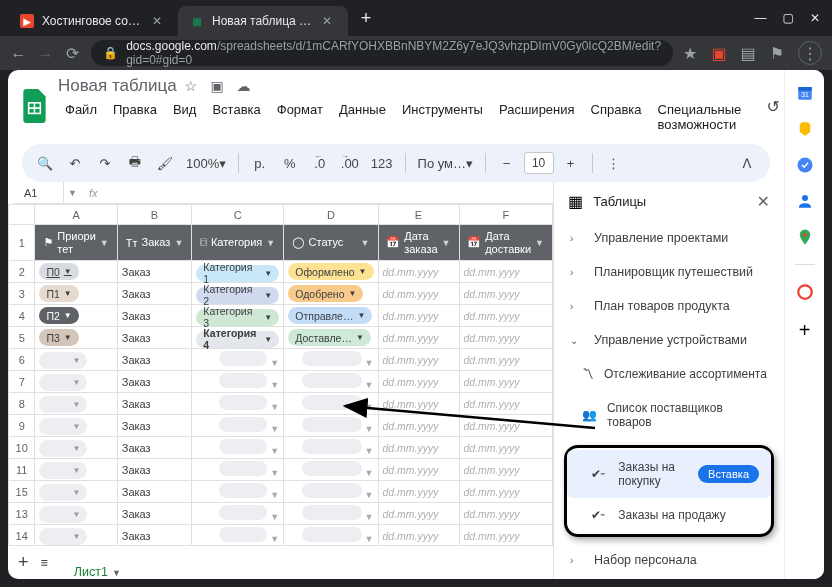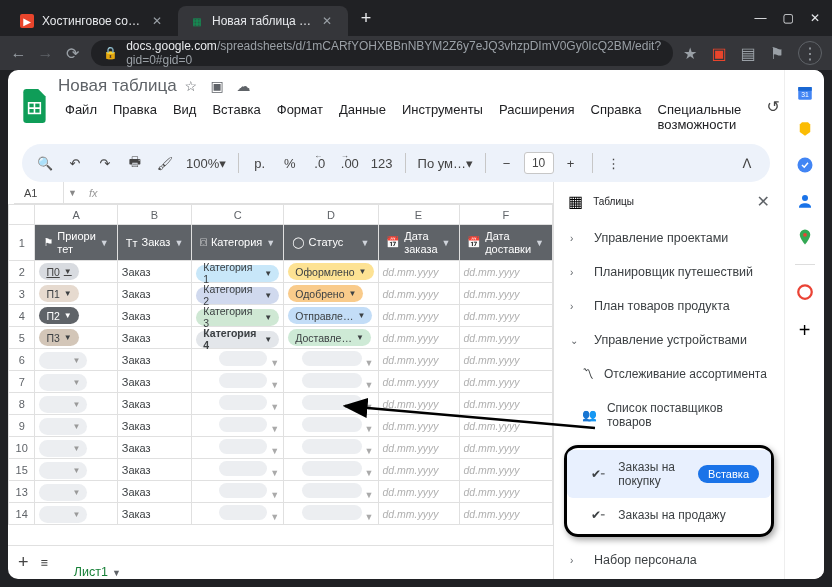--- a/index.html
+++ b/index.html
@@ -75,21 +75,21 @@
 .chip.cat1 { background: #c8e7f9; } .chip.cat2 { background: #d0d9ee; } .chip.cat3 { background: #cfe8d4; } .chip.cat4 { background: #e3e6ea; font-weight: bold; }
 .chip.st1 { background: #fde293; } .chip.st2 { background: #f9cb8b; } .chip.st3 { background: #c3ddf7; } .chip.st4 { background: #ceead6; }
 .ghost { background: #eceef1; height: 15px; width: 48px; border-radius: 8px; display: inline-block; }
 .ghostw { width: 60px; }
 .date-ph { color: #b0b0b0; font-style: italic; font-size: 10.5px; }
 .ord { font-size: 11px; }
 
 
 .sidepanel { width: 230px; display: flex; flex-direction: column; }
 .sp-hdr { display: flex; align-items: center; padding: 10px 14px; gap: 10px; }
-.sp-title { font-size: 10px; font-weight: 500; flex: 1; color: #202124; }
+.sp-title { font-size: 13px; font-weight: 500; flex: 1; color: #202124; }
 .sp-close { color: #5f6368; font-size: 16px; }
 .sp-body { flex: 1; overflow: auto; padding: 0 4px; }
 .sp-item { display: flex; align-items: center; padding: 10px 12px; gap: 10px; font-size: 12.5px; color: #3c4043; border-radius: 6px; }
 .sp-item.sub { padding-left: 24px; font-size: 12px; }
 .sp-item .exp { color: #5f6368; width: 14px; font-size: 10px; }
 .highlight-box { border: 3px solid #000; border-radius: 14px; margin: 6px 6px; padding: 2px 0; box-shadow: 2px 3px 6px rgba(0,0,0,0.35); }
 .insert-badge { background: #1a73e8; color: #fff; font-size: 11px; padding: 3px 10px; border-radius: 11px; margin-left: auto; }
 
 
 .rail { width: 40px; background: #fff; display: flex; flex-direction: column; align-items: center; gap: 18px; padding-top: 14px; border-left: 1px solid #eee; }
@@ -371,20 +371,32 @@
                         <span style="flex:1"></span>
                         <span class="cv">▼</span>
                       </span></td>
     <td><span class="ord">Заказ</span></td>
     <td style="text-align:right;"><span class="ghost"></span> <span class="chev" style="color:#aaa;">▼</span></td>
     <td style="text-align:right;"><span class="ghost ghostw"></span> <span class="chev" style="color:#aaa;">▼</span></td>
     <td><span class="date-ph">dd.mm.yyyy</span></td>
     <td><span class="date-ph">dd.mm.yyyy</span></td>
   </tr>
                   <tr>
+                    <th class="row">11</th>
+    <td><span class="chip pgrey">
+                        <span style="flex:1"></span>
+                        <span class="cv">▼</span>
+                      </span></td>
+    <td><span class="ord">Заказ</span></td>
+    <td style="text-align:right;"><span class="ghost"></span> <span class="chev" style="color:#aaa;">▼</span></td>
+    <td style="text-align:right;"><span class="ghost ghostw"></span> <span class="chev" style="color:#aaa;">▼</span></td>
+    <td><span class="date-ph">dd.mm.yyyy</span></td>
+    <td><span class="date-ph">dd.mm.yyyy</span></td>
+  </tr>
+                  <tr>
                     <th class="row">15</th>
     <td><span class="chip pgrey">
                         <span style="flex:1"></span>
                         <span class="cv">▼</span>
                       </span></td>
     <td><span class="ord">Заказ</span></td>
     <td style="text-align:right;"><span class="ghost"></span> <span class="chev" style="color:#aaa;">▼</span></td>
     <td style="text-align:right;"><span class="ghost ghostw"></span> <span class="chev" style="color:#aaa;">▼</span></td>
     <td><span class="date-ph">dd.mm.yyyy</span></td>
     <td><span class="date-ph">dd.mm.yyyy</span></td>

